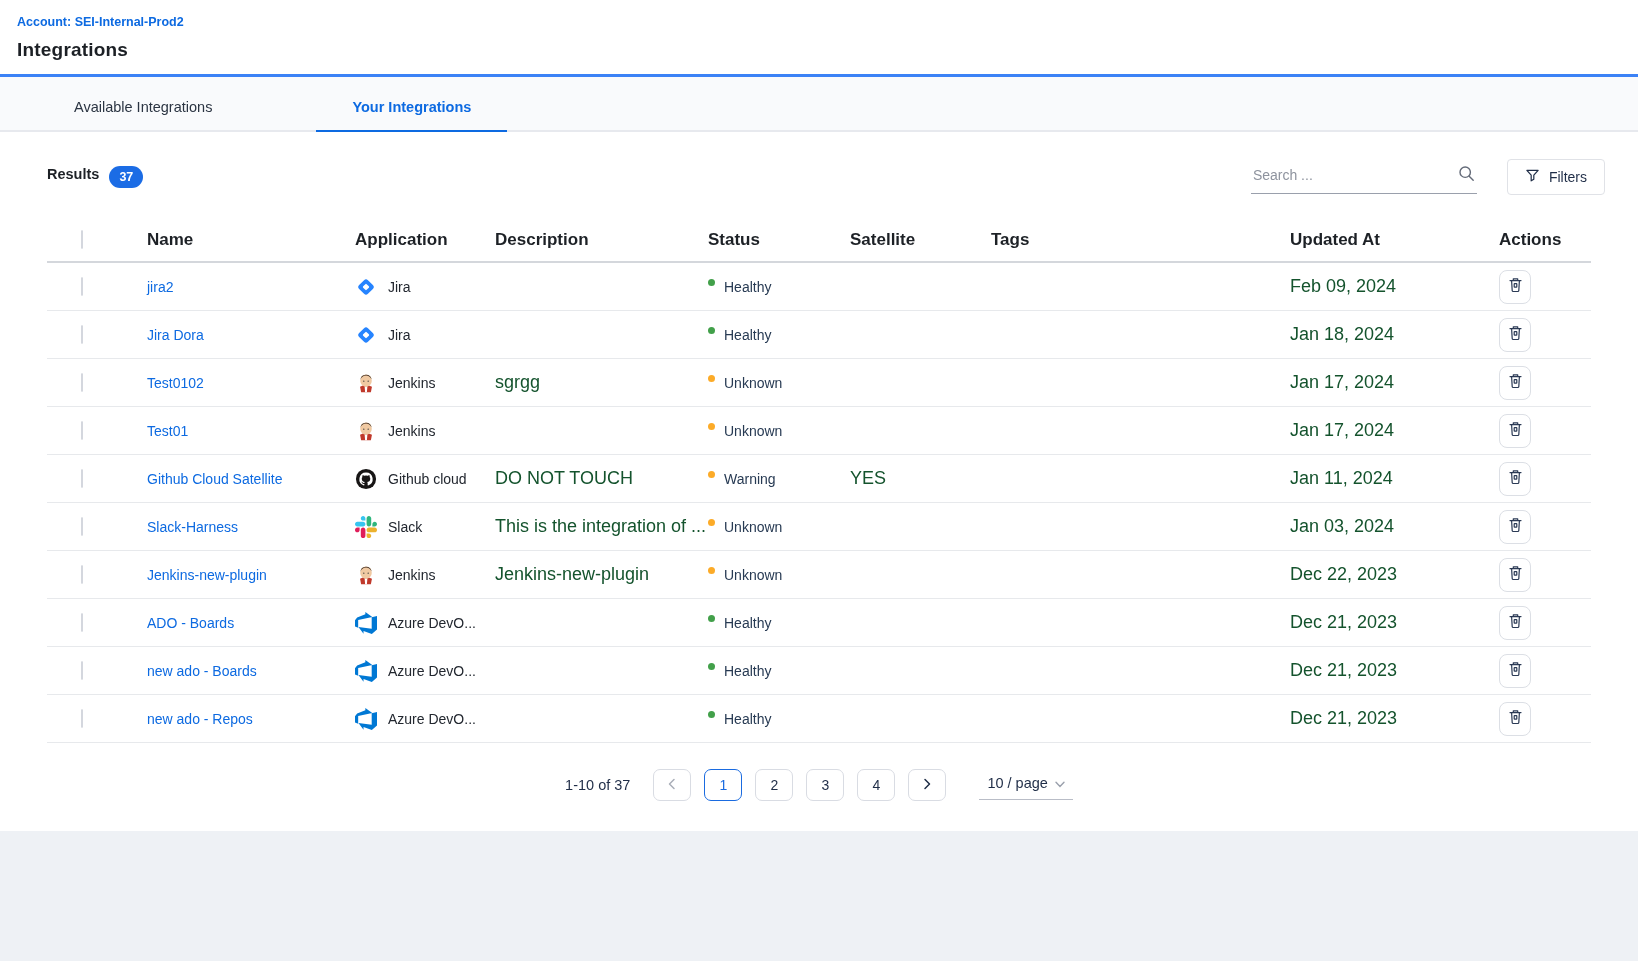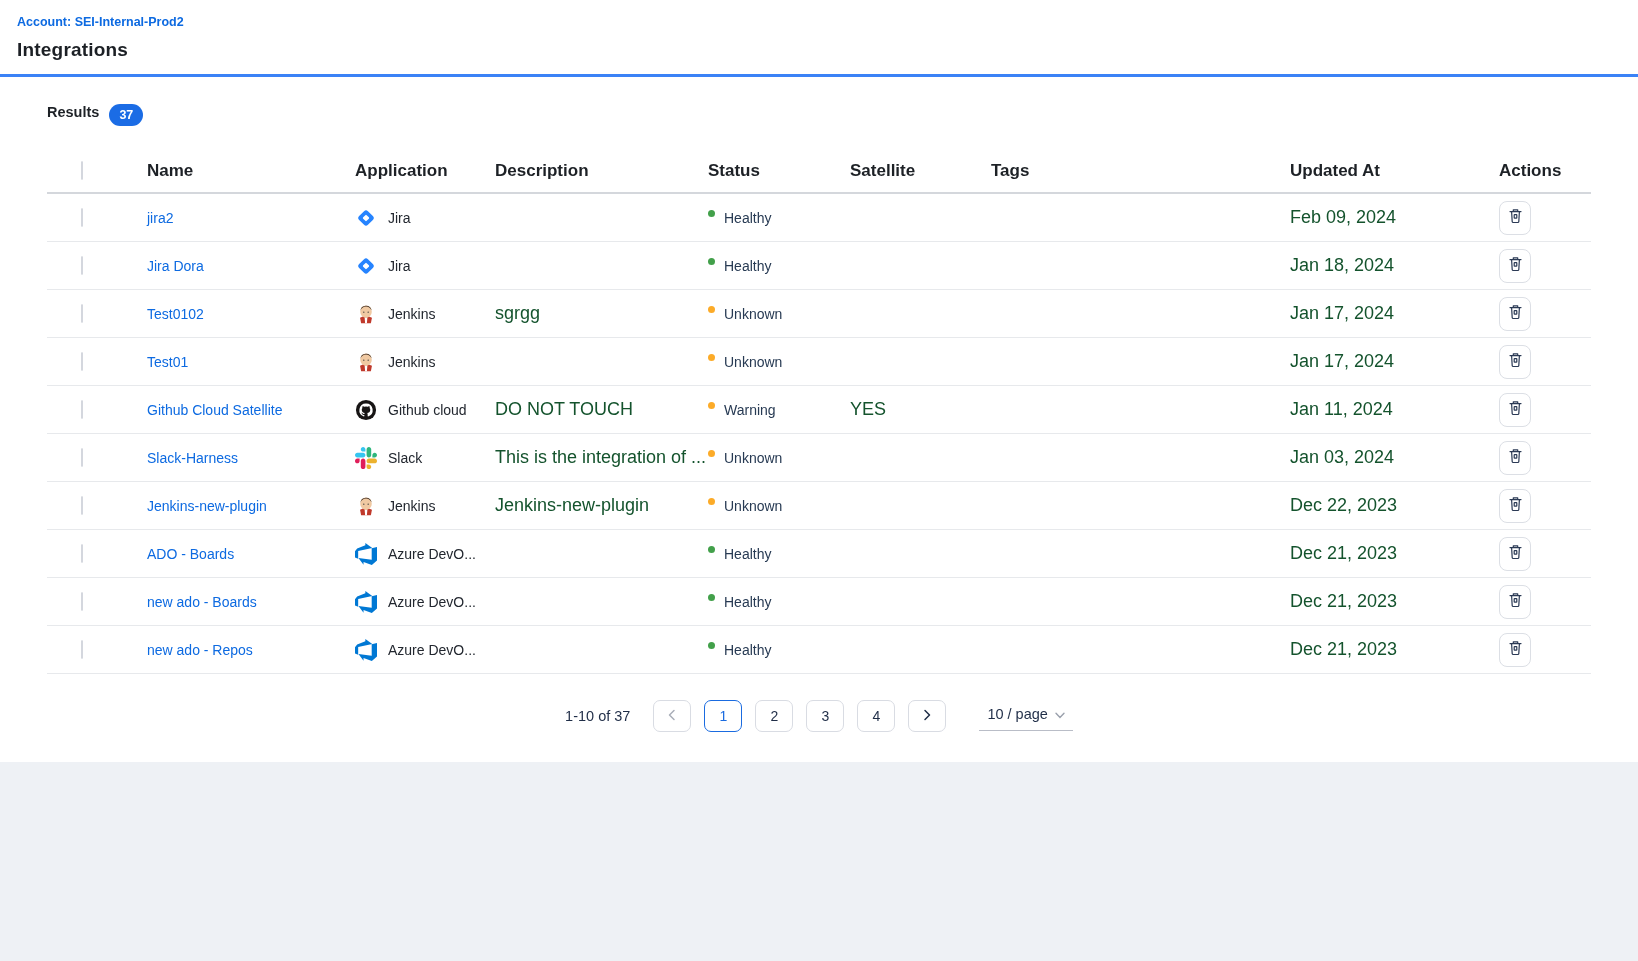--- a/index.html
+++ b/index.html
@@ -63,27 +63,50 @@
 </head>
 <body>
 
 <div class="screen">
 
   <div class="topbar">
     <a class="account-link">Account: SEI-Internal-Prod2</a>
     <div class="page-title">Integrations</div>
   </div>
 
+  <div class="tabstrip">
+    <div class="tab">Available Integrations</div>
+    <div class="tab active">Your Integrations</div>
+  </div>
 
   <div class="content">
 
     <div class="toolbar">
       <div class="results-wrap">
         <span class="results-label">Results</span>
         <span class="results-badge">37</span>
+      </div>
+      <div class="toolbar-right">
+        <div class="searchbox">
+          <input type="text" placeholder="Search ..." style="">
+          <span class="icon">
+            <svg width="17" height="17" viewBox="0 0 17 17" fill="none">
+                <circle cx="7.2" cy="7.2" r="5.2" stroke="#636a78" stroke-width="1.4"></circle>
+                <line x1="11.2" y1="11.2" x2="15.2" y2="15.2" stroke="#636a78" stroke-width="1.4" stroke-linecap="round"></line>
+              </svg>
+          </span>
+        </div>
+        <button class="filters-btn">
+          <span class="icon">
+            <svg width="15" height="15" viewBox="0 0 16 16" fill="none">
+                <path d="M2 2.5h12l-4.6 5.2v4.2l-2.8 1.8V7.7L2 2.5z" stroke="#1f2d47" stroke-width="1.3" stroke-linejoin="round"></path>
+              </svg>
+          </span>
+          <span>Filters</span>
+        </button>
       </div>
     </div>
 
     <div class="table">
       <div class="trow thead">
         <div class="cell-check"><span class="checkbox"></span></div>
         <div class="th">Name</div>
         <div class="th">Application</div>
         <div class="th">Description</div>
         <div class="th">Status</div>

